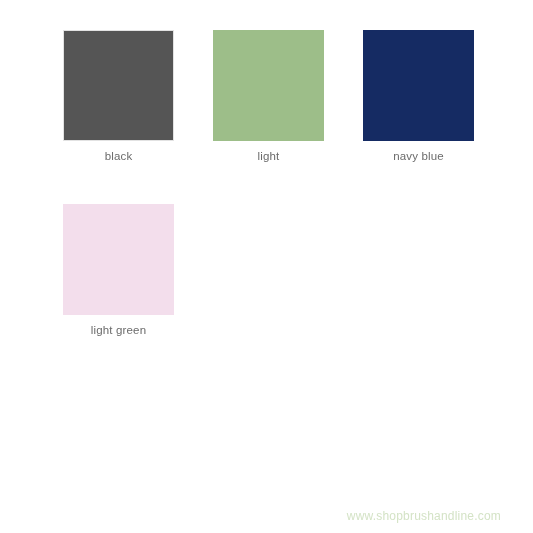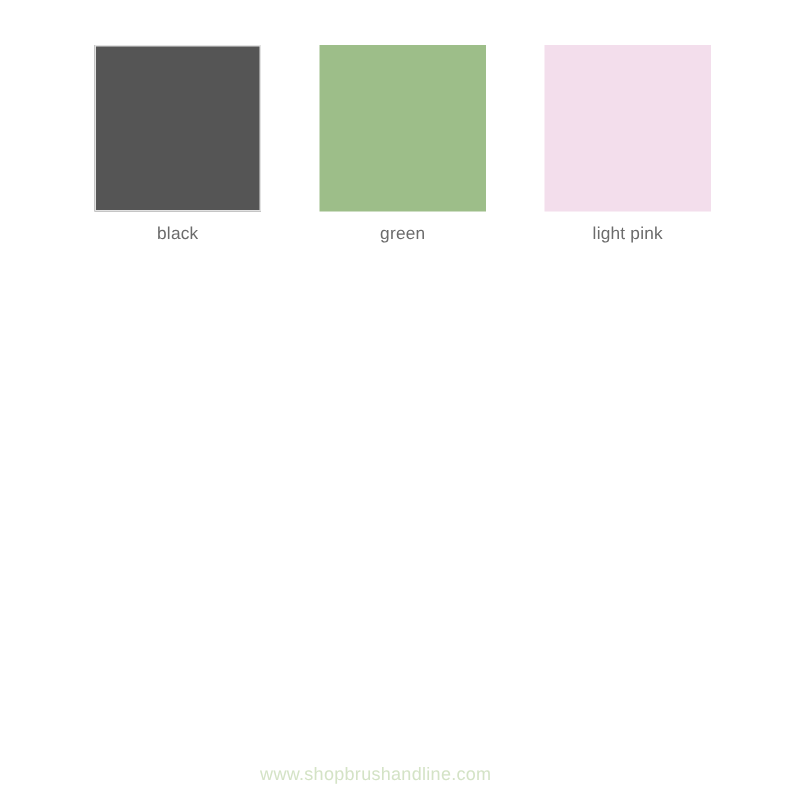--- a/index.html
+++ b/index.html
@@ -56,43 +56,47 @@
     line-height: 15px;
     color: #6b6b6b;
     letter-spacing: 0.15px;
     font-weight: 400;
   }
   #watermark {
     position: absolute;
     left: 0;
     right: 0;
     top: 509px;
-    text-align: center;
+    text-align: right;
     font-size: 12px;
     line-height: 15px;
     color: #d4e3c6;
     letter-spacing: 0.2px;
     font-weight: 400;
   }
 </style>
 </head>
 <body>
 
 <div id="palette-page">
 
   <div id="swatch-grid">
       <div class="swatch-cell">
         <div class="swatch-chip bordered" style="background-color: rgb(85, 85, 85);"></div>
         <div class="swatch-label">black</div>
       </div>
       <div class="swatch-cell">
         <div class="swatch-chip" style="background-color: rgb(157, 190, 137);"></div>
-        <div class="swatch-label">green</div>
+        <div class="swatch-label">light</div>
+      </div>
+      <div class="swatch-cell">
+        <div class="swatch-chip" style="background-color: rgb(21, 43, 99);"></div>
+        <div class="swatch-label">navy blue</div>
       </div>
       <div class="swatch-cell">
         <div class="swatch-chip" style="background-color: rgb(243, 222, 236);"></div>
-        <div class="swatch-label">light pink</div>
+        <div class="swatch-label">light green</div>
       </div>
     </div>
 
   <div id="watermark">www.shopbrushandline.com</div>
 
 </div>
 
 </body></html>

